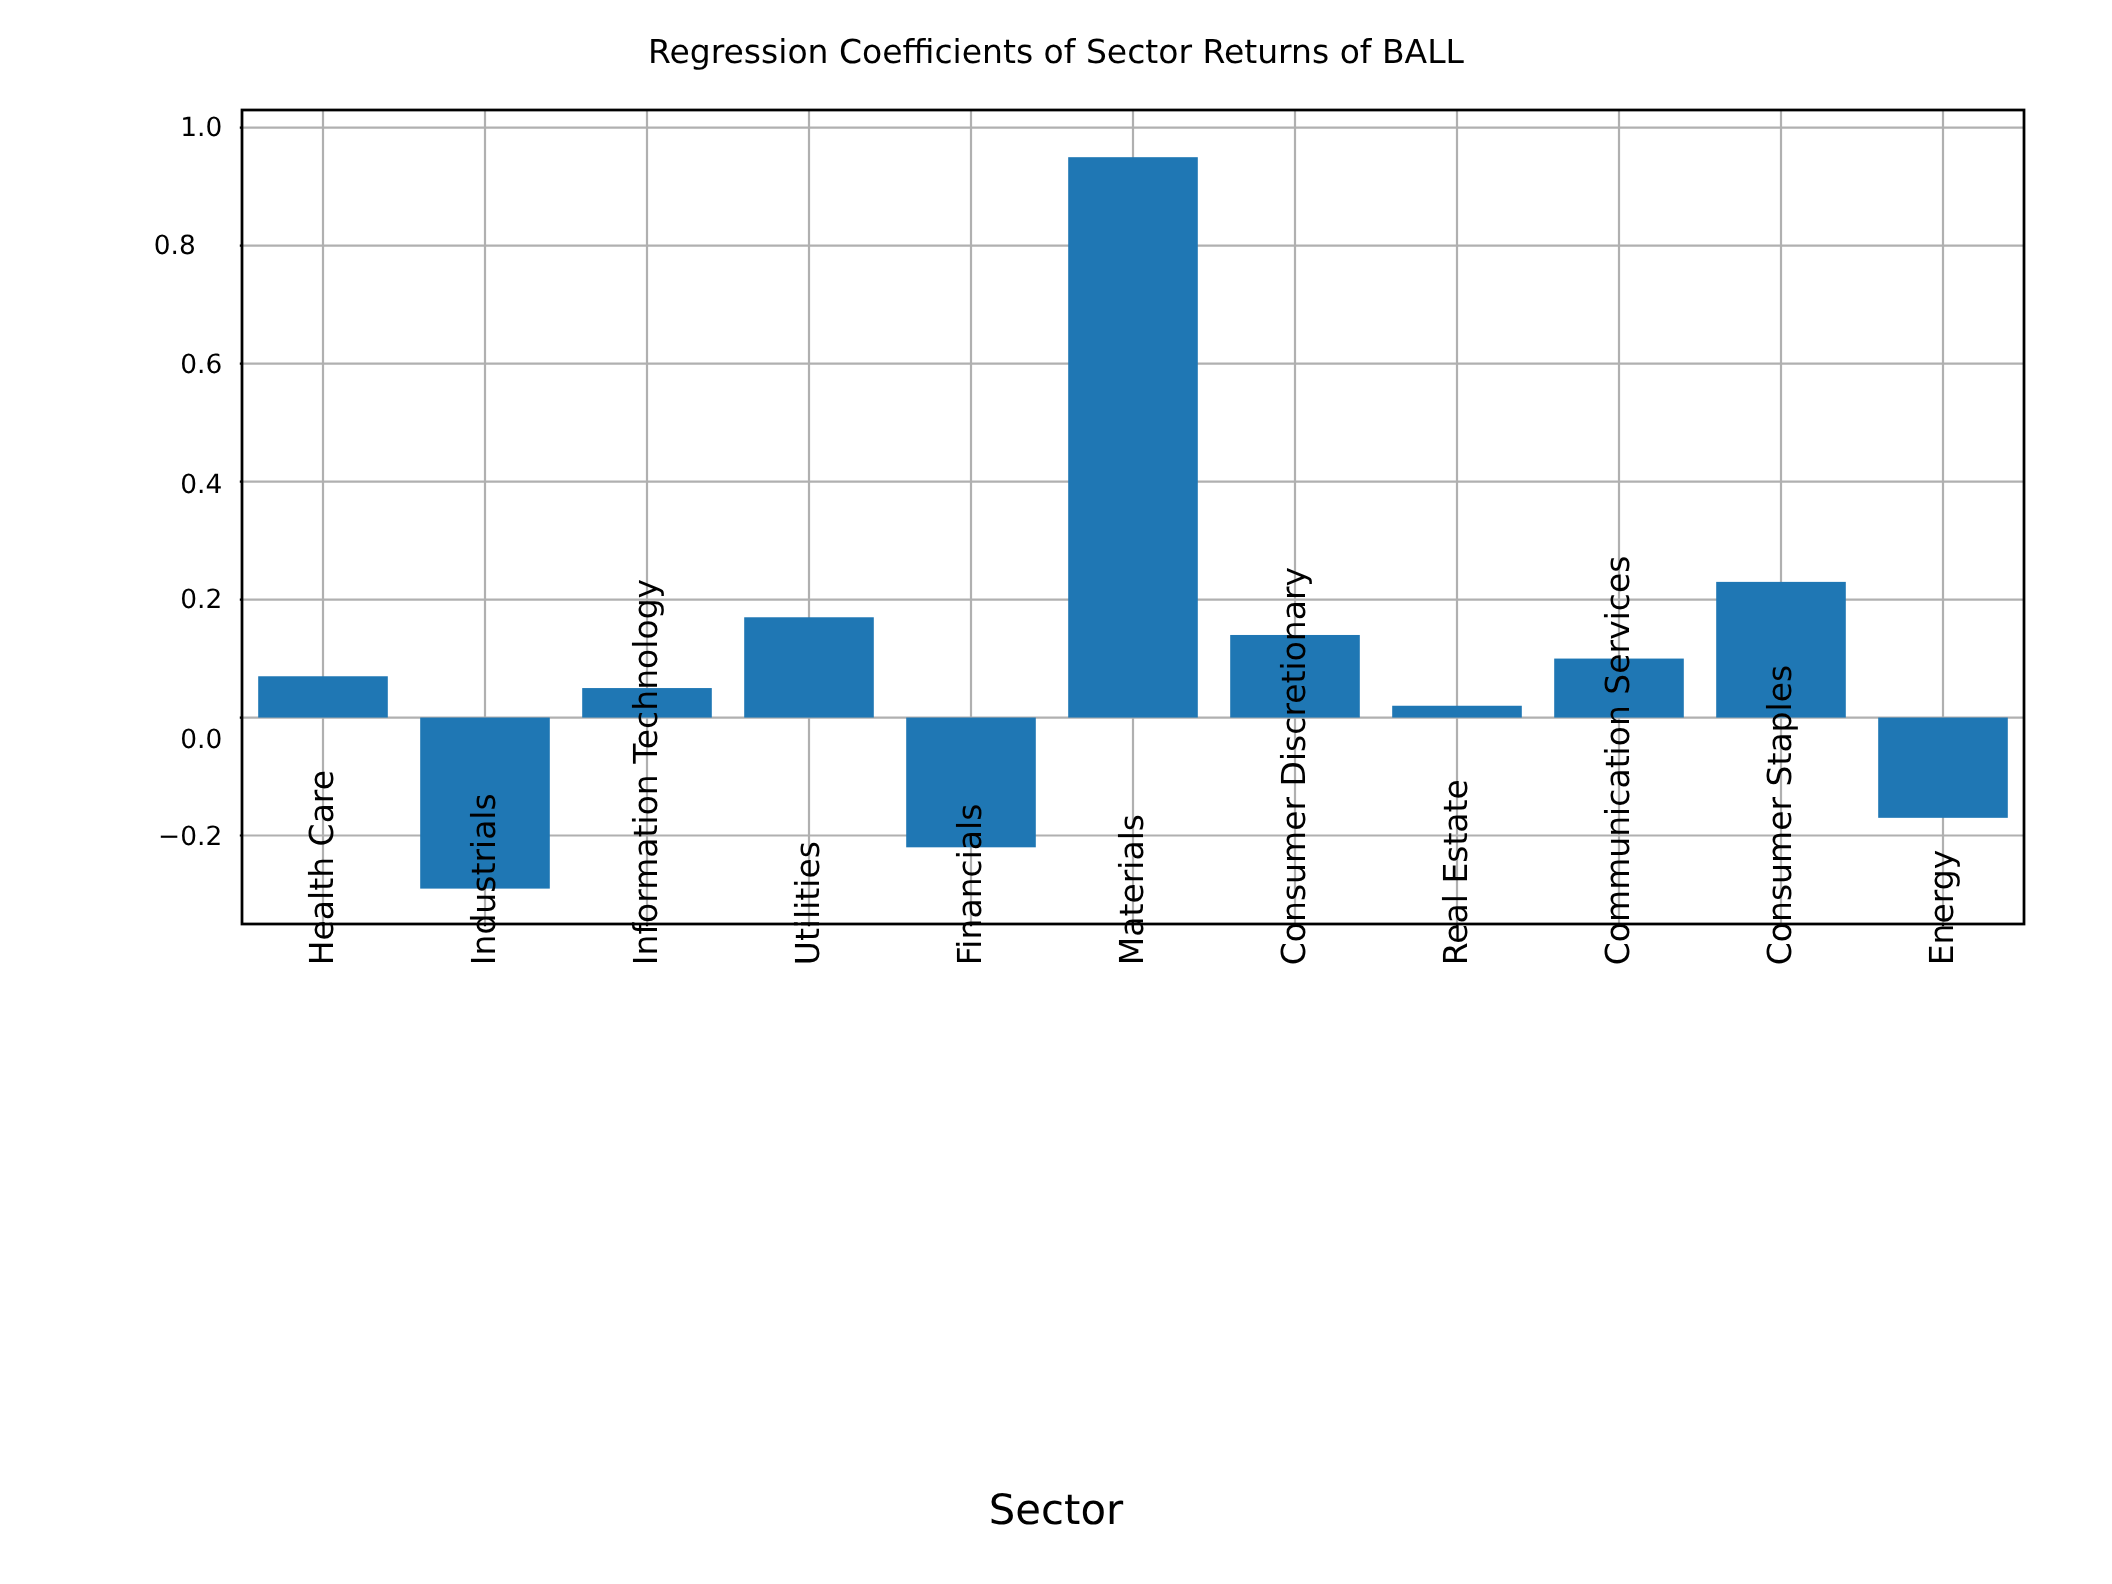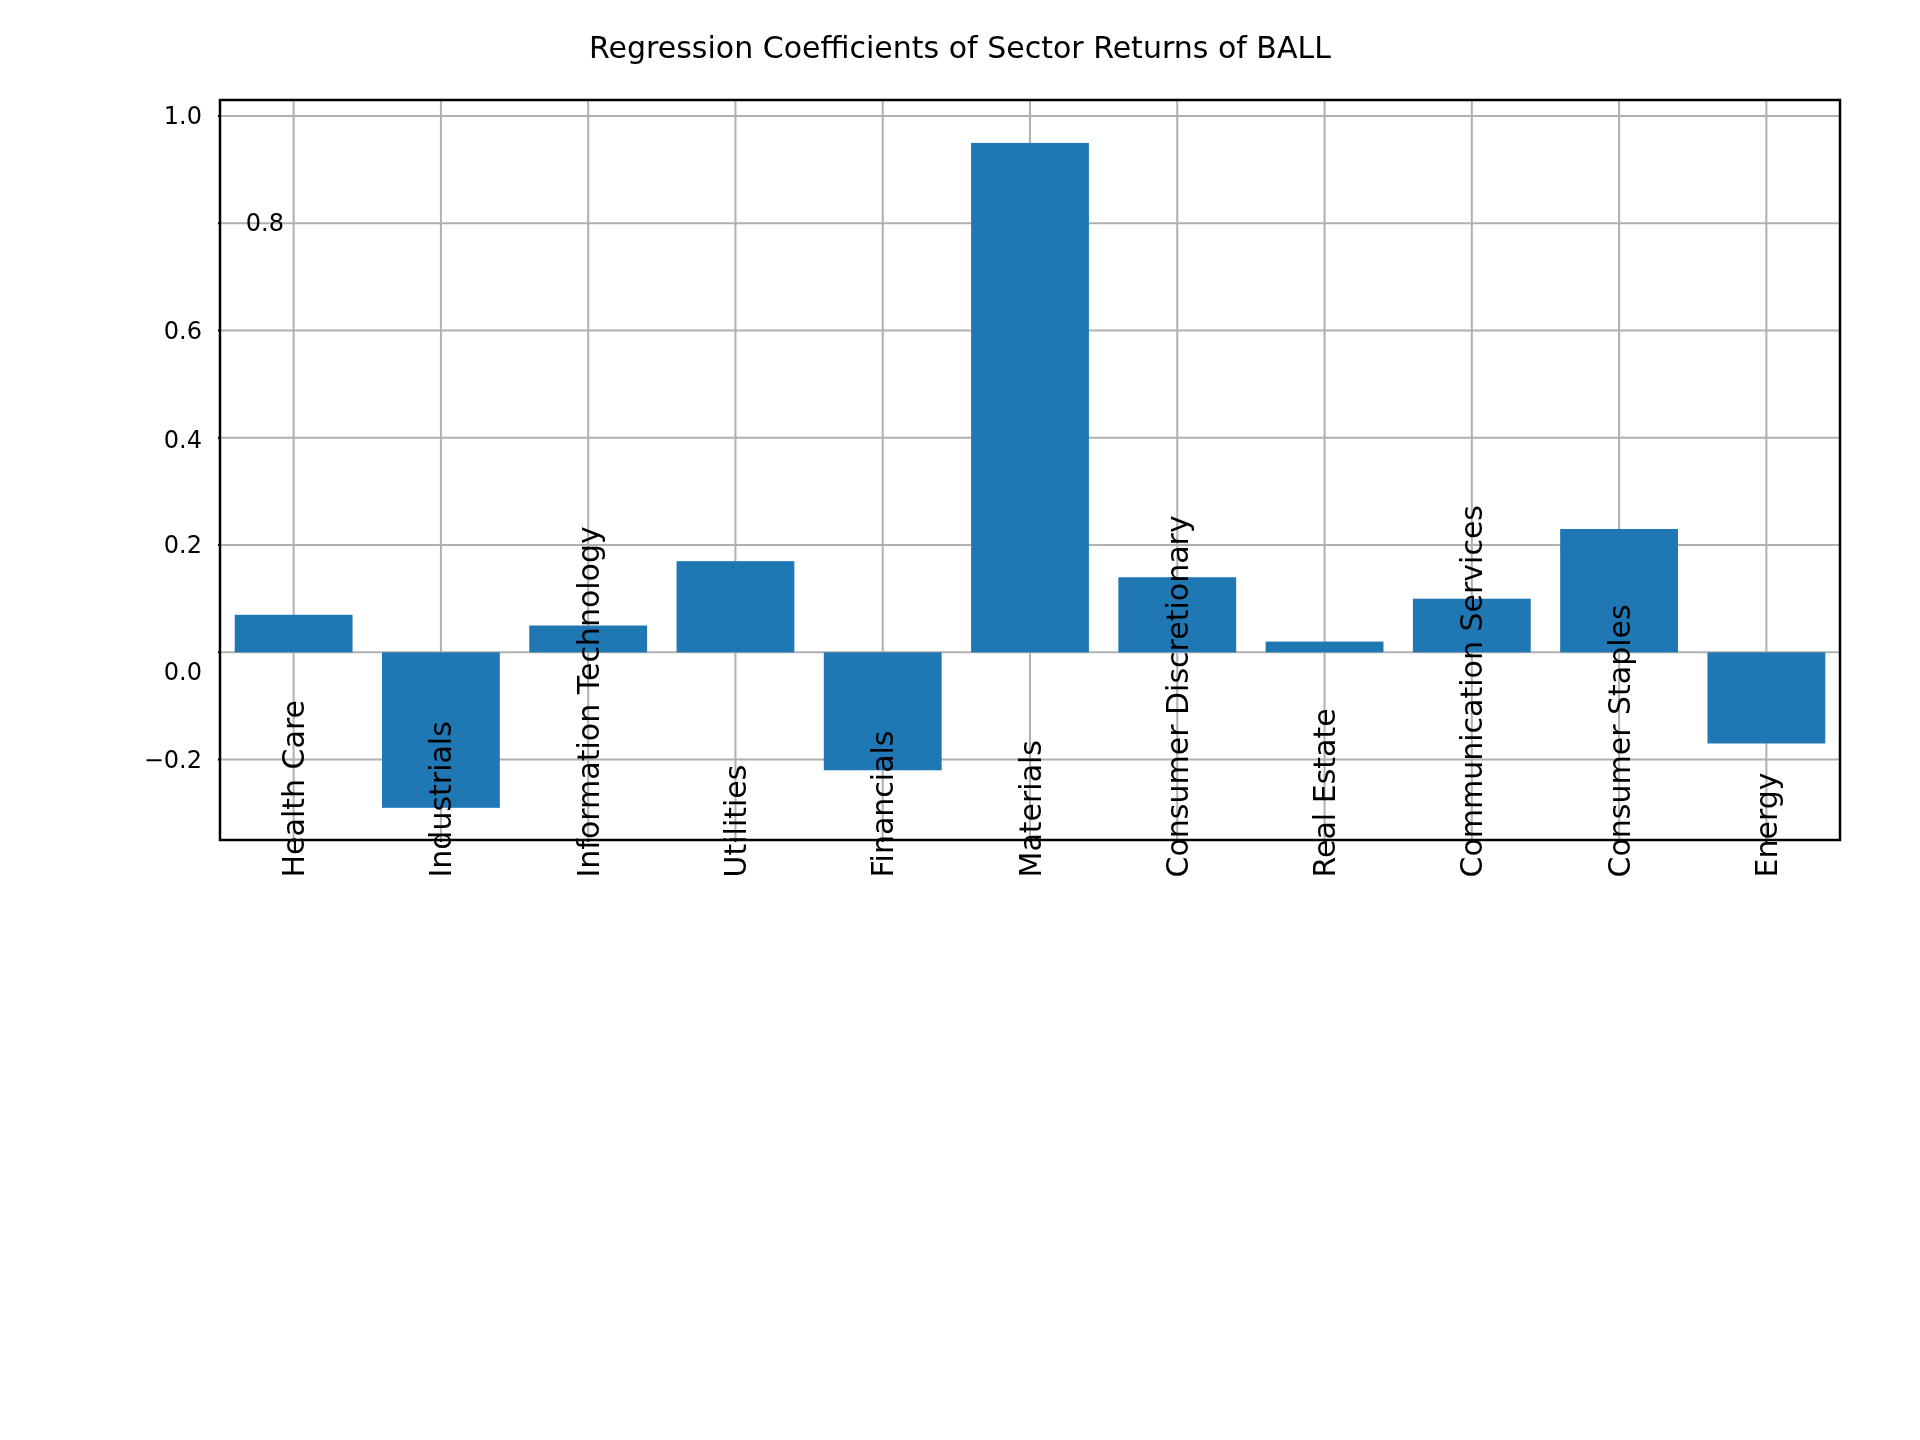--- a/index.html
+++ b/index.html
@@ -65,20 +65,21 @@
 </style>
 </head>
 <body>
 
 <div class="chart-wrap">
 
   <div class="title">Regression Coefficients of Sector Returns of BALL</div>
 
   <div class="ylabel" id="ylabel" style="left: 50px; top: 470px;">Regression Coefficients</div>
 
+  <div class="xlabel" id="xlabel" style="top: 1350px;">Sector</div>
 
   <svg id="plot-svg" width="1624" height="744" style="left: 218px; top: 98px;">
       <rect x="2" y="2" width="1620" height="740" fill="#ffffff"></rect>
       <line x1="2" x2="1622" y1="661.5652173913044" y2="661.5652173913044" stroke="#b0b0b0" stroke-width="2"></line>
       <line x1="2" x2="1622" y1="554.3188405797101" y2="554.3188405797101" stroke="#b0b0b0" stroke-width="2"></line>
       <line x1="2" x2="1622" y1="447.07246376811594" y2="447.07246376811594" stroke="#b0b0b0" stroke-width="2"></line>
       <line x1="2" x2="1622" y1="339.8260869565217" y2="339.8260869565217" stroke="#b0b0b0" stroke-width="2"></line>
       <line x1="2" x2="1622" y1="232.5797101449275" y2="232.5797101449275" stroke="#b0b0b0" stroke-width="2"></line>
       <line x1="2" x2="1622" y1="125.3333333333333" y2="125.3333333333333" stroke="#b0b0b0" stroke-width="2"></line>
       <line x1="2" x2="1622" y1="18.086956521739037" y2="18.086956521739037" stroke="#b0b0b0" stroke-width="2"></line>
@@ -124,21 +125,21 @@
       <line x1="1401.0909090909092" x2="1401.0909090909092" y1="742" y2="752" stroke="#000000" stroke-width="2"></line>
       <line x1="1548.3636363636365" x2="1548.3636363636365" y1="742" y2="752" stroke="#000000" stroke-width="2"></line>
     </svg>
 
   <div id="yticks-container">
       <div class="tick-y" style="top: 759.565px; right: 1718px;">−0.2</div>
       <div class="tick-y" style="top: 672px; right: 1718px;">0.0</div>
       <div class="tick-y" style="top: 545.072px; right: 1718px;">0.2</div>
       <div class="tick-y" style="top: 440px; right: 1718px;">0.4</div>
       <div class="tick-y" style="top: 330.58px; right: 1718px;">0.6</div>
-      <div class="tick-y" style="top: 223.333px; right: 1636px;">0.8</div>
+      <div class="tick-y" style="top: 223.333px; right: 1742px;">0.8</div>
       <div class="tick-y" style="top: 116.087px; right: 1718px;">1.0</div>
     </div>
   <div id="xticks-container">
       <div class="tick-x" style="left: 0px; top: 0px; width: 0px; overflow: visible; position: absolute; transform-origin: right center; transform: translate(293.636px, 860px) rotate(-90deg); right: auto; direction: rtl; text-align: right; unicode-bidi: plaintext;">Health Care</div>
       <div class="tick-x" style="left: 0px; top: 0px; width: 0px; overflow: visible; position: absolute; transform-origin: right center; transform: translate(440.909px, 860px) rotate(-90deg); right: auto; direction: rtl; text-align: right; unicode-bidi: plaintext;">Industrials</div>
       <div class="tick-x" style="left: 0px; top: 0px; width: 0px; overflow: visible; position: absolute; transform-origin: right center; transform: translate(588.182px, 860px) rotate(-90deg); right: auto; direction: rtl; text-align: right; unicode-bidi: plaintext;">Information Technology</div>
       <div class="tick-x" style="left: 0px; top: 0px; width: 0px; overflow: visible; position: absolute; transform-origin: right center; transform: translate(735.455px, 860px) rotate(-90deg); right: auto; direction: rtl; text-align: right; unicode-bidi: plaintext;">Utilities</div>
       <div class="tick-x" style="left: 0px; top: 0px; width: 0px; overflow: visible; position: absolute; transform-origin: right center; transform: translate(882.727px, 860px) rotate(-90deg); right: auto; direction: rtl; text-align: right; unicode-bidi: plaintext;">Financials</div>
       <div class="tick-x" style="left: 0px; top: 0px; width: 0px; overflow: visible; position: absolute; transform-origin: right center; transform: translate(1030px, 860px) rotate(-90deg); right: auto; direction: rtl; text-align: right; unicode-bidi: plaintext;">Materials</div>
       <div class="tick-x" style="left: 0px; top: 0px; width: 0px; overflow: visible; position: absolute; transform-origin: right center; transform: translate(1177.27px, 860px) rotate(-90deg); right: auto; direction: rtl; text-align: right; unicode-bidi: plaintext;">Consumer Discretionary</div>

